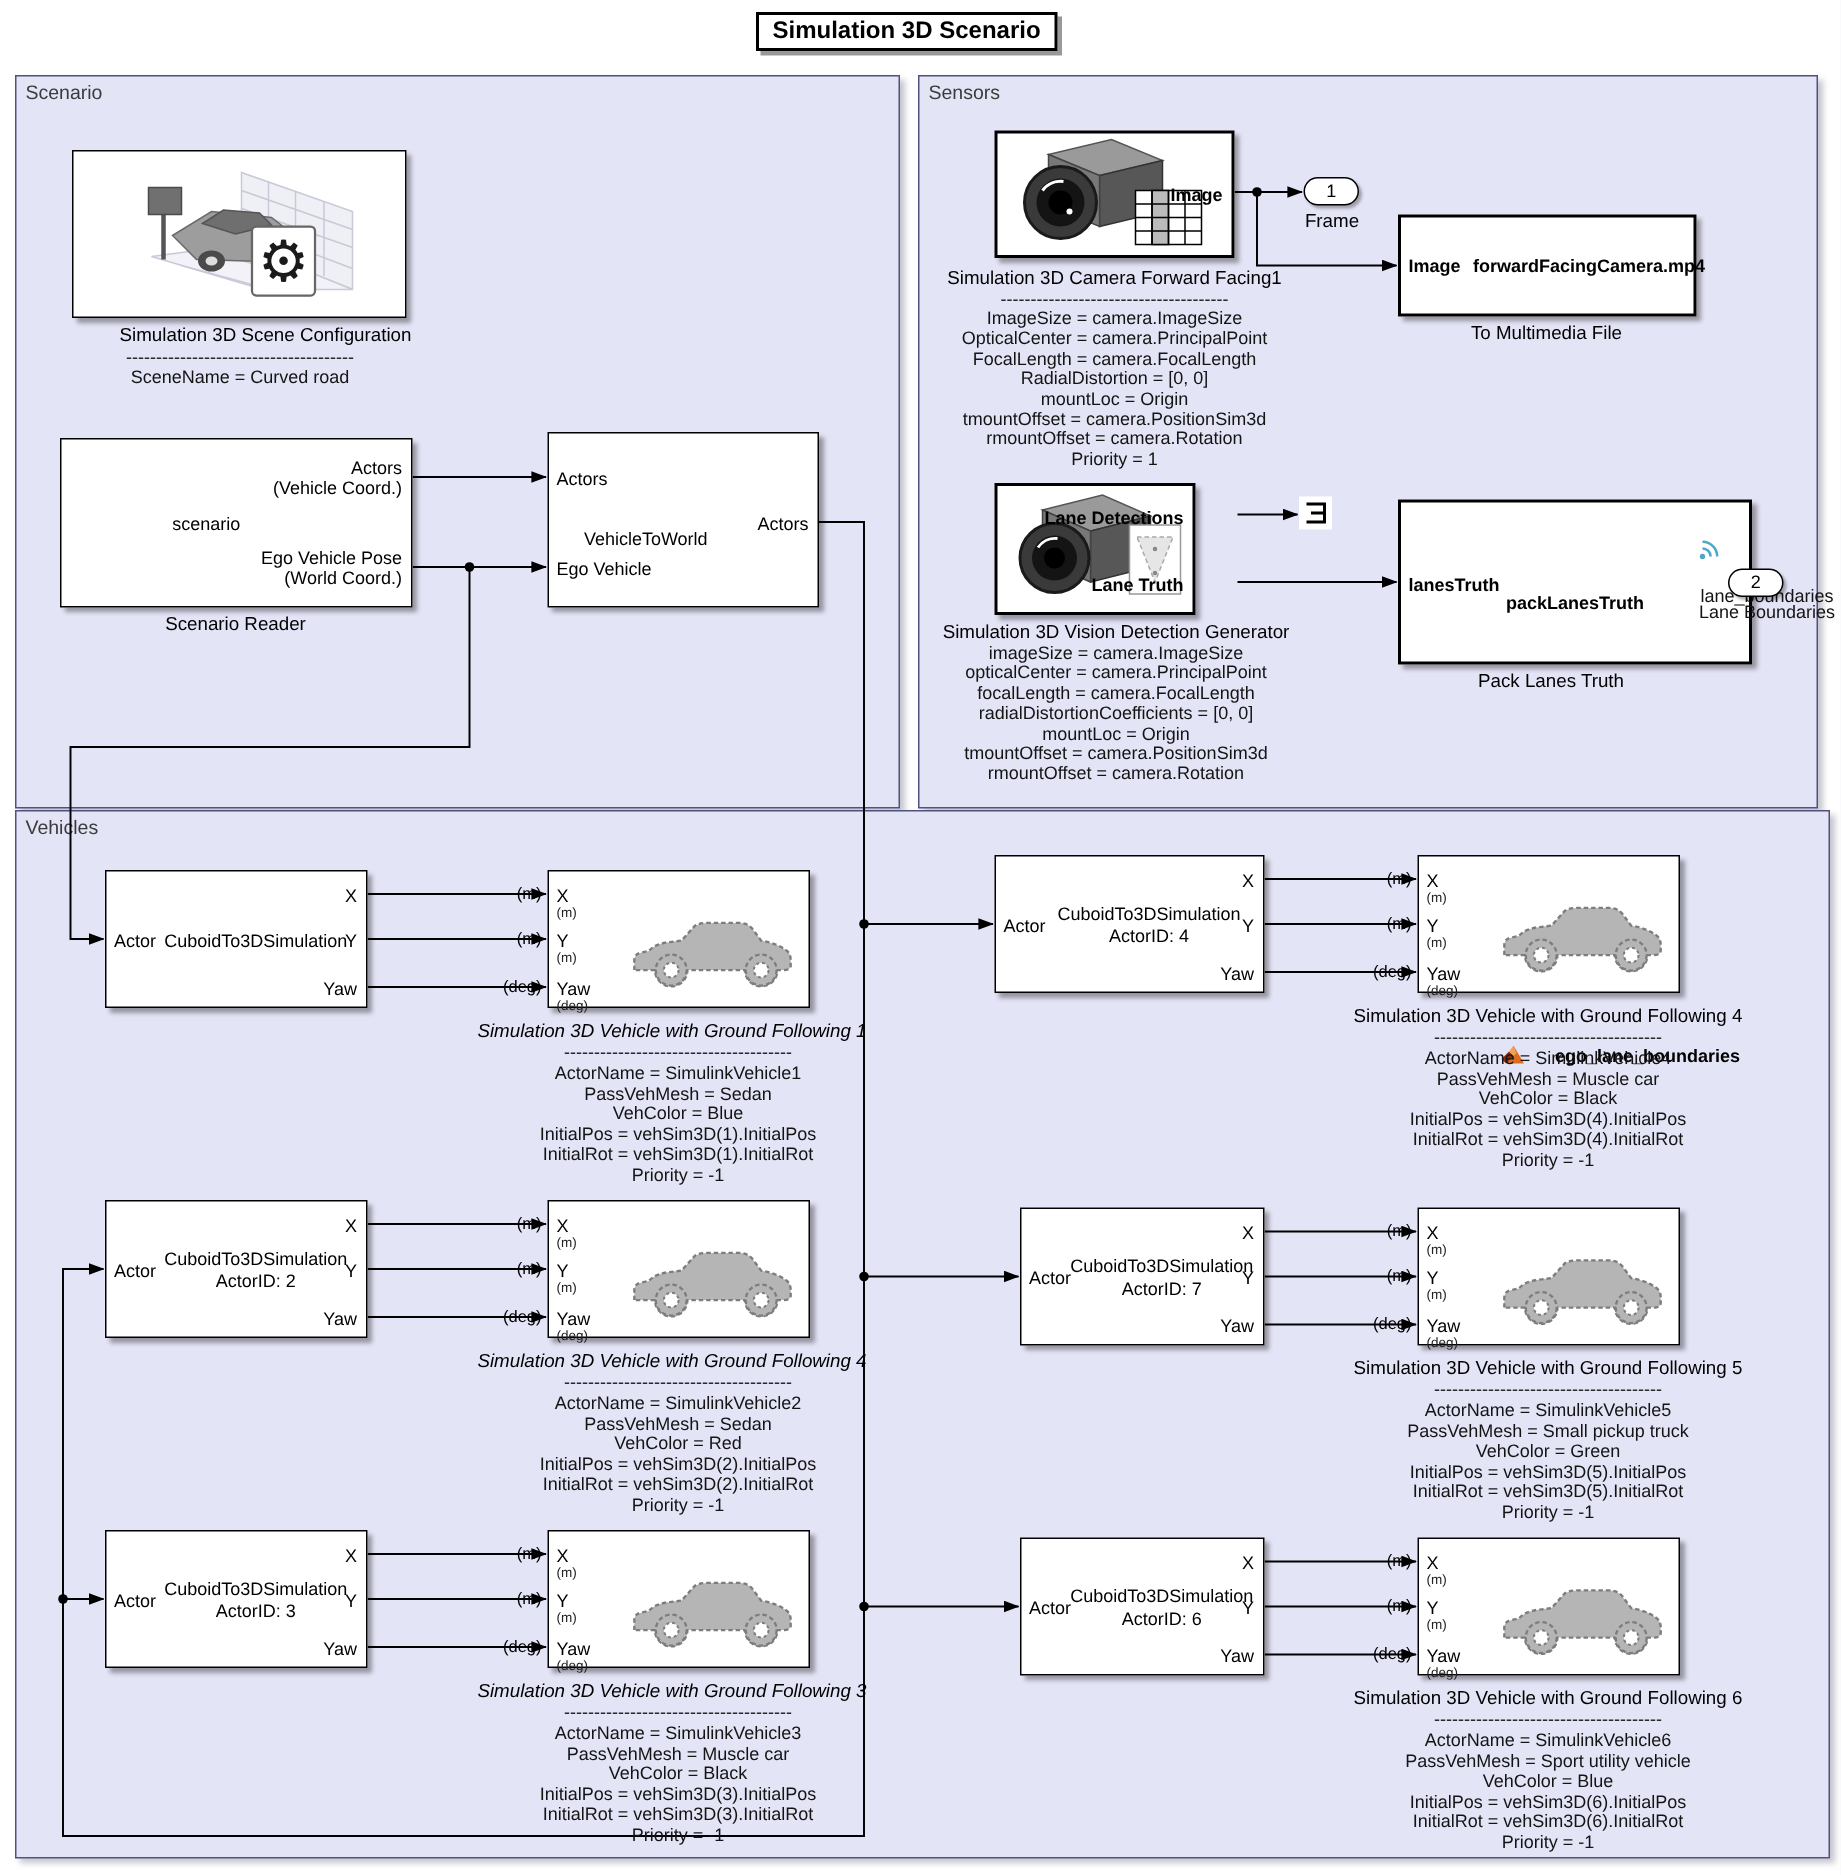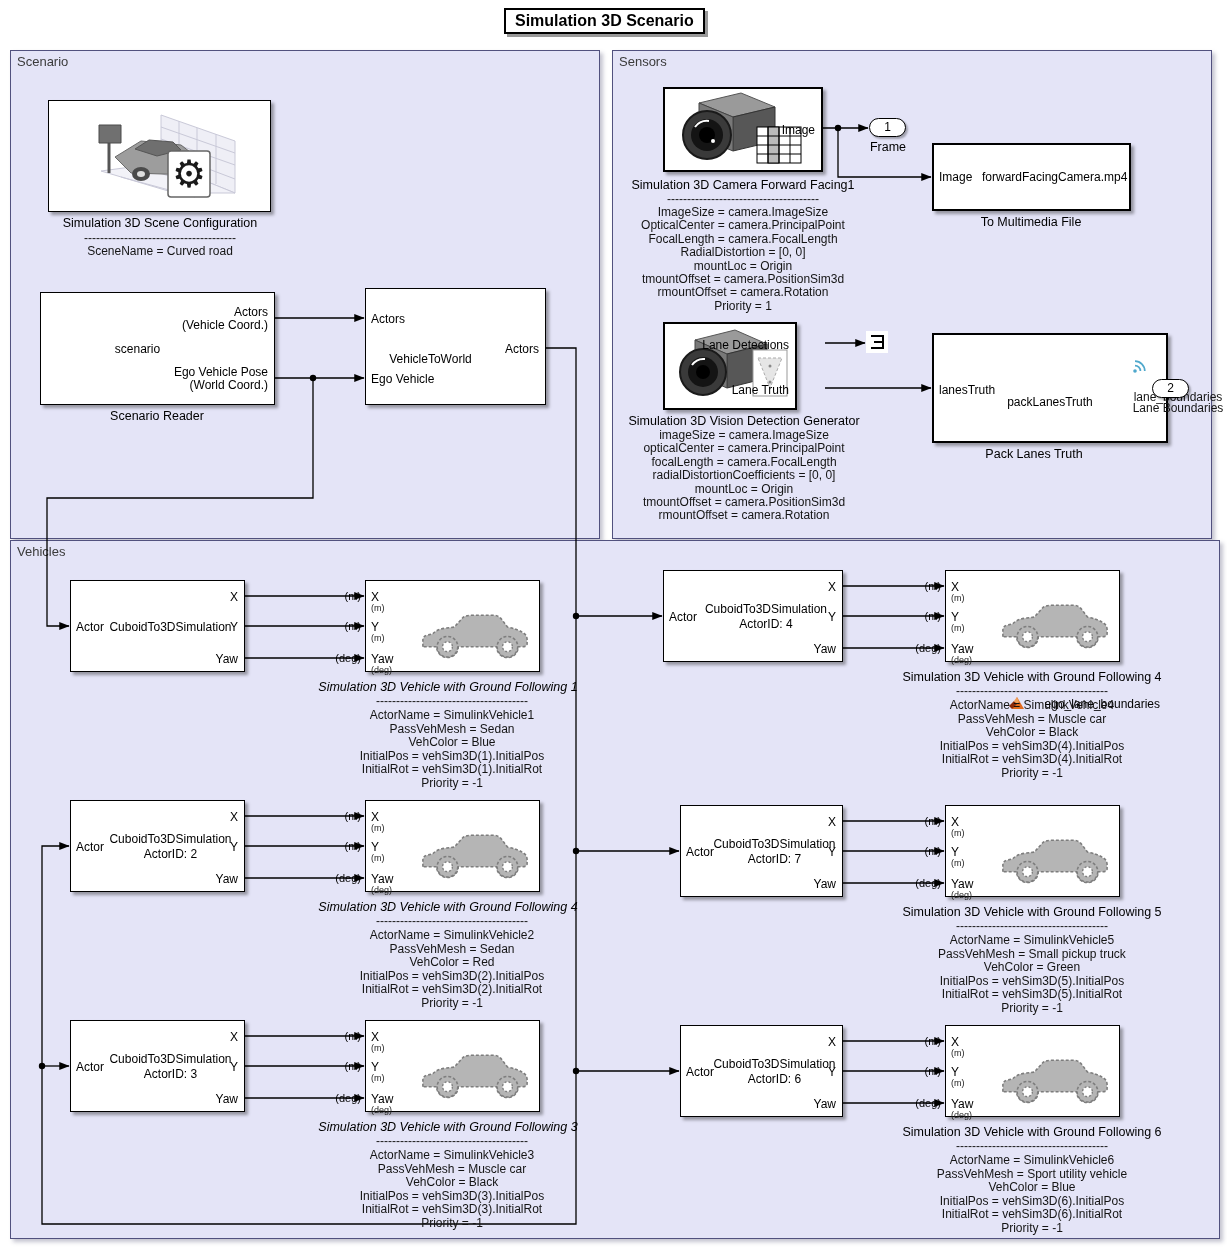--- a/index.html
+++ b/index.html
@@ -3,21 +3,21 @@
 <meta charset="utf-8">
 <style>
   html,body{margin:0;padding:0;background:#fff;}
   .canvas{position:relative;width:1227px;height:1250px;background:#fff;
     font-family:"Liberation Sans",sans-serif;overflow:hidden;color:#000;}
   .area{position:absolute;background:#e4e4f7;border:1px solid #51517e;
     box-shadow:3px 3px 4px rgba(90,90,120,.35);}
   .area-label{position:absolute;top:3px;left:6px;font-size:13px;color:#3b3b3b;}
   .blk{position:absolute;background:#fff;border:1px solid #000;
     box-shadow:3px 3px 3px rgba(0,0,0,.35);box-sizing:border-box;}
-  .blk.thick{border-width:2px;}
+  .blk.thick{border-width:2px;font-weight:bold;}
   .title-box{position:absolute;left:504px;top:8px;background:#fff;border:2px solid #000;
     padding:2px 9px;font-size:16px;font-weight:bold;box-shadow:3px 3px 0 #999;z-index:6;}
   .lbl{position:absolute;font-size:12.5px;text-align:center;color:#000;z-index:3;}
   .ann{position:absolute;font-size:12px;line-height:13.4px;text-align:center;color:#141414;z-index:3;}
   .sepline{position:absolute;font-size:12px;text-align:center;color:#141414;z-index:3;
     white-space:nowrap;overflow:hidden;}
   .wires{position:absolute;left:0;top:0;z-index:2;pointer-events:none;}
   .wires path{stroke:#000;stroke-width:1.3;fill:none;}
   .wires circle{fill:#000;}
   .port{position:absolute;font-size:12px;color:#000;white-space:nowrap;}
@@ -139,21 +139,21 @@
       <polygon points="66,56 92,40 132,44 150,58 146,74 82,72" fill="#9d9d9d" stroke="#6a6a6a"></polygon>
       <polygon points="86,48 100,39 124,41 132,49 108,55" fill="#6f6f6f" stroke="#555"></polygon>
       <ellipse cx="92" cy="73" rx="9" ry="7" fill="#4a4a4a"></ellipse>
       <ellipse cx="92" cy="73" rx="4" ry="3" fill="#ddd"></ellipse>
       <ellipse cx="134" cy="71" rx="9" ry="7" fill="#4a4a4a"></ellipse>
       <ellipse cx="134" cy="71" rx="4" ry="3" fill="#ddd"></ellipse>
       <rect x="119" y="50" width="42" height="46" rx="3" fill="#fff" stroke="#666" stroke-width="1.5"></rect>
       <text x="140" y="86" text-anchor="middle" font-size="38" fill="#1a1a1a">⚙</text>
     </svg>
   </div>
-  <div class="lbl" style="left:10px;top:216px;width:300px;">Simulation 3D Scene Configuration</div>
+  <div class="lbl" style="left:10px;top:216px;width:300px;padding-left:17px;">Simulation 3D Scene Configuration</div>
   <div class="sepline" style="left:10px;top:231px;width:300px;">--------------------------------------</div>
   <div class="ann" style="left:10px;top:245px;width:300px;">SceneName = Curved road</div>
 
   <div class="blk" style="left:40px;top:292px;width:235px;height:113px;z-index:3;">
     <span class="port pr" style="top:12px;">Actors</span>
     <span class="port pr" style="top:25px;">(Vehicle Coord.)</span>
     <span class="port" style="left:0;right:40px;top:49px;text-align:center;">scenario</span>
     <span class="port pr" style="top:72px;">Ego Vehicle Pose</span>
     <span class="port pr" style="top:85px;padding-left:24px;">(World Coord.)</span>
   </div>

